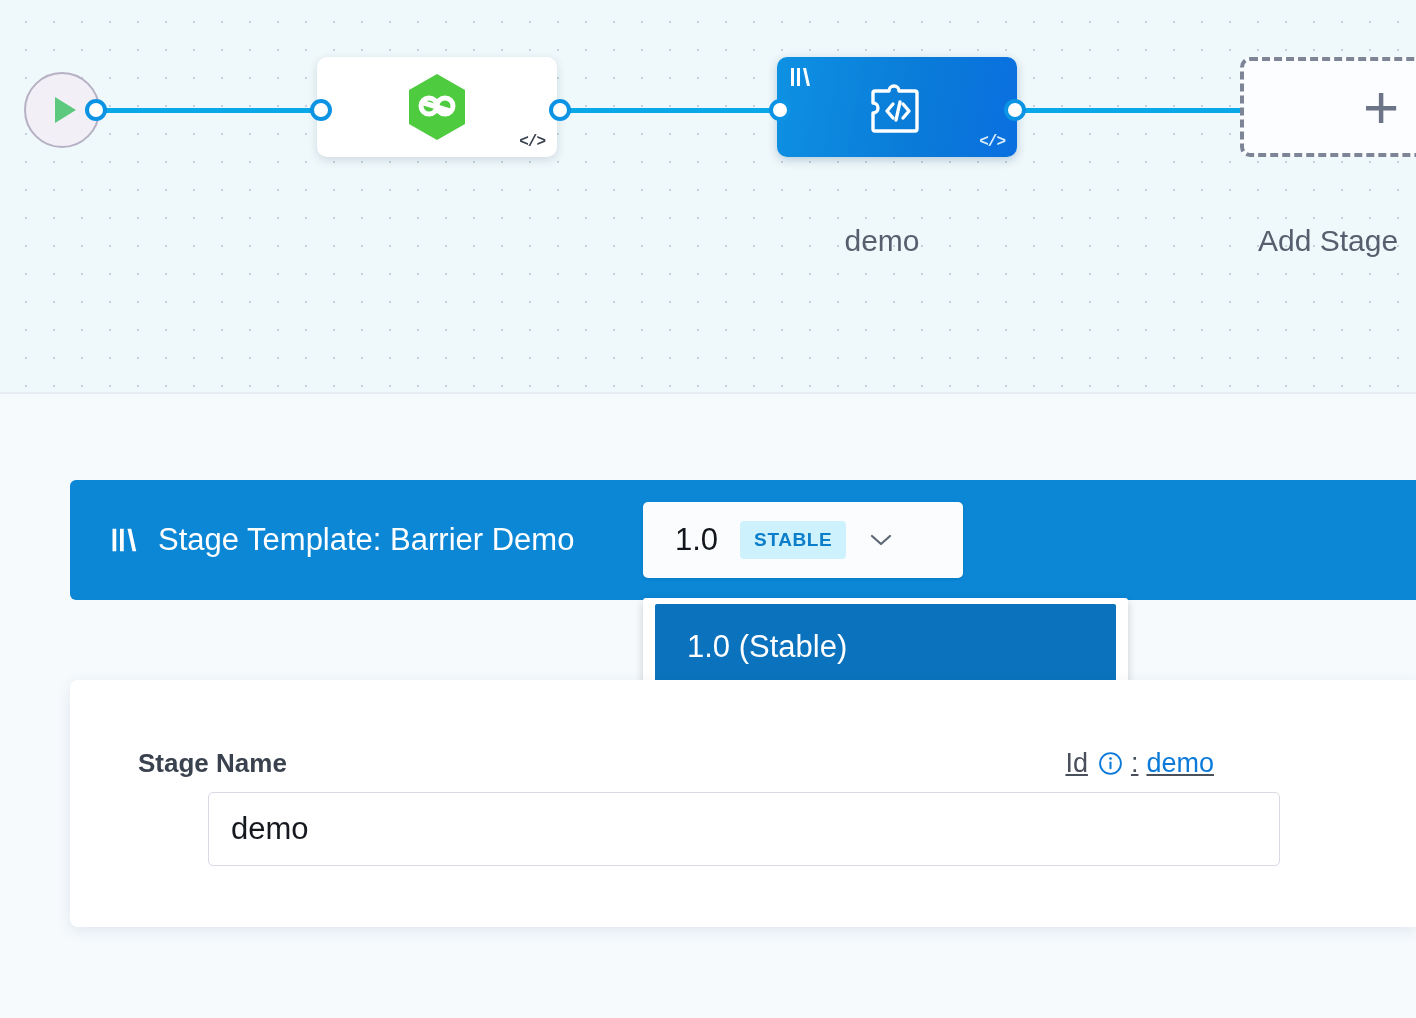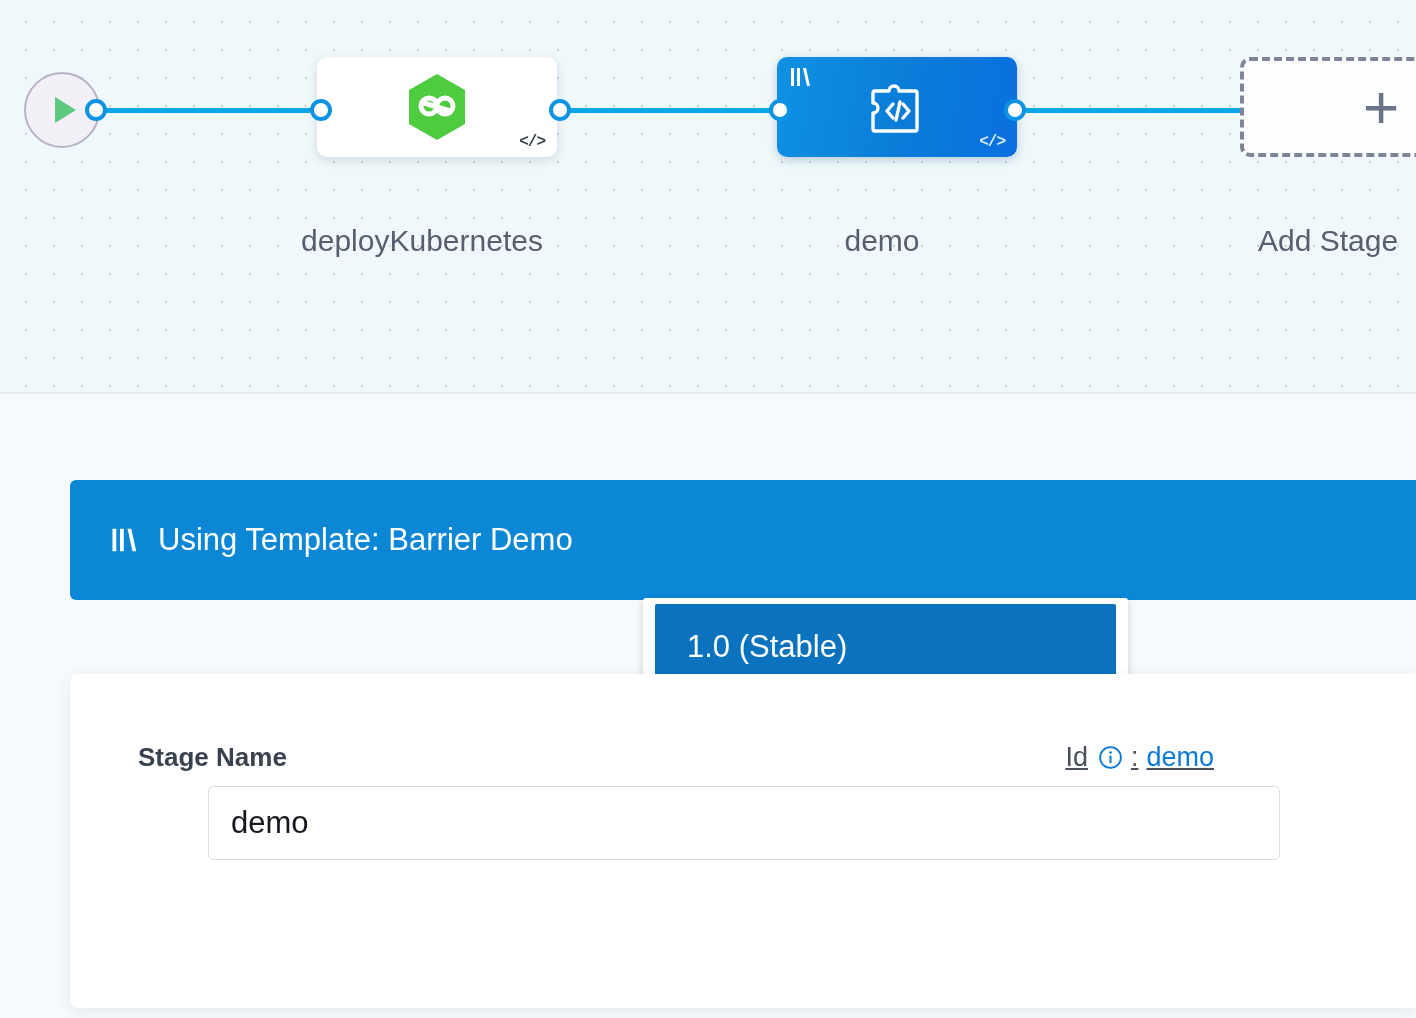--- a/index.html
+++ b/index.html
@@ -165,22 +165,22 @@
   }
   .dropdown-item {
     margin: 0 12px; height: 85px;
     background: #0b72bd; color: #ffffff;
     display: flex; align-items: center;
     font-size: 31px; border-radius: 2px;
   }
   .dropdown-item span { margin-left: 32px; }
 
   .form-card {
-    position: absolute; left: 70px; top: 280px;
-    width: 1346px; height: 334px;
+    position: absolute; left: 70px; top: 286px;
+    width: 1346px; height: 247px;
     background: #ffffff; border-radius: 8px 0 0 8px;
     box-shadow: 0 4px 14px rgba(40,70,100,0.10);
   }
   .form-row-head {
     position: absolute; left: 68px; top: 68px;
     width: 1076px; display: flex; align-items: center;
     justify-content: space-between;
   }
   .field-label {
     font-size: 26px; font-weight: bold; color: #39424e;
@@ -244,35 +244,41 @@
     <div class="node-add">
       <div class="plus-sign">+</div>
     </div>
 
     <div class="dot d1"></div>
     <div class="dot d2"></div>
     <div class="dot d3"></div>
     <div class="dot d4"></div>
     <div class="dot d5"></div>
 
-    <div class="node-label lbl-k8s">deployKubernetes</div>
     <div class="node-label lbl-demo">demo</div>
     <div class="node-label lbl-add">Add Stage</div>
   </div>
 
   <div id="panel">
 
     <div class="tmpl-banner">
       <svg class="tmpl-banner-mark" viewBox="0 0 24 24">
         <rect x="2" y="3" width="3" height="18" fill="#ffffff"></rect>
         <rect x="8" y="3" width="3" height="18" fill="#ffffff"></rect>
         <polygon points="14,3 17,3 21,21 18,21" fill="#ffffff"></polygon>
       </svg>
-      <div class="tmpl-banner-text">Using Template: Barrier Demo</div>
-
+      <div class="tmpl-banner-text">Stage Template: Barrier Demo</div>
+
+      <div class="version-select">
+        <div class="version-num">1.0</div>
+        <div class="stable-badge">STABLE</div>
+        <svg class="chev" viewBox="0 0 22 14">
+          <path d="M2 3 L11 11 L20 3" fill="none" stroke="#5c6675" stroke-width="2.2" stroke-linecap="round" stroke-linejoin="round"></path>
+        </svg>
+      </div>
     </div>
 
     <div class="version-dropdown">
       <div class="dropdown-item">
         <span>1.0 (Stable)</span>
       </div>
     </div>
 
     <div class="form-card">
       <div class="form-row-head">

